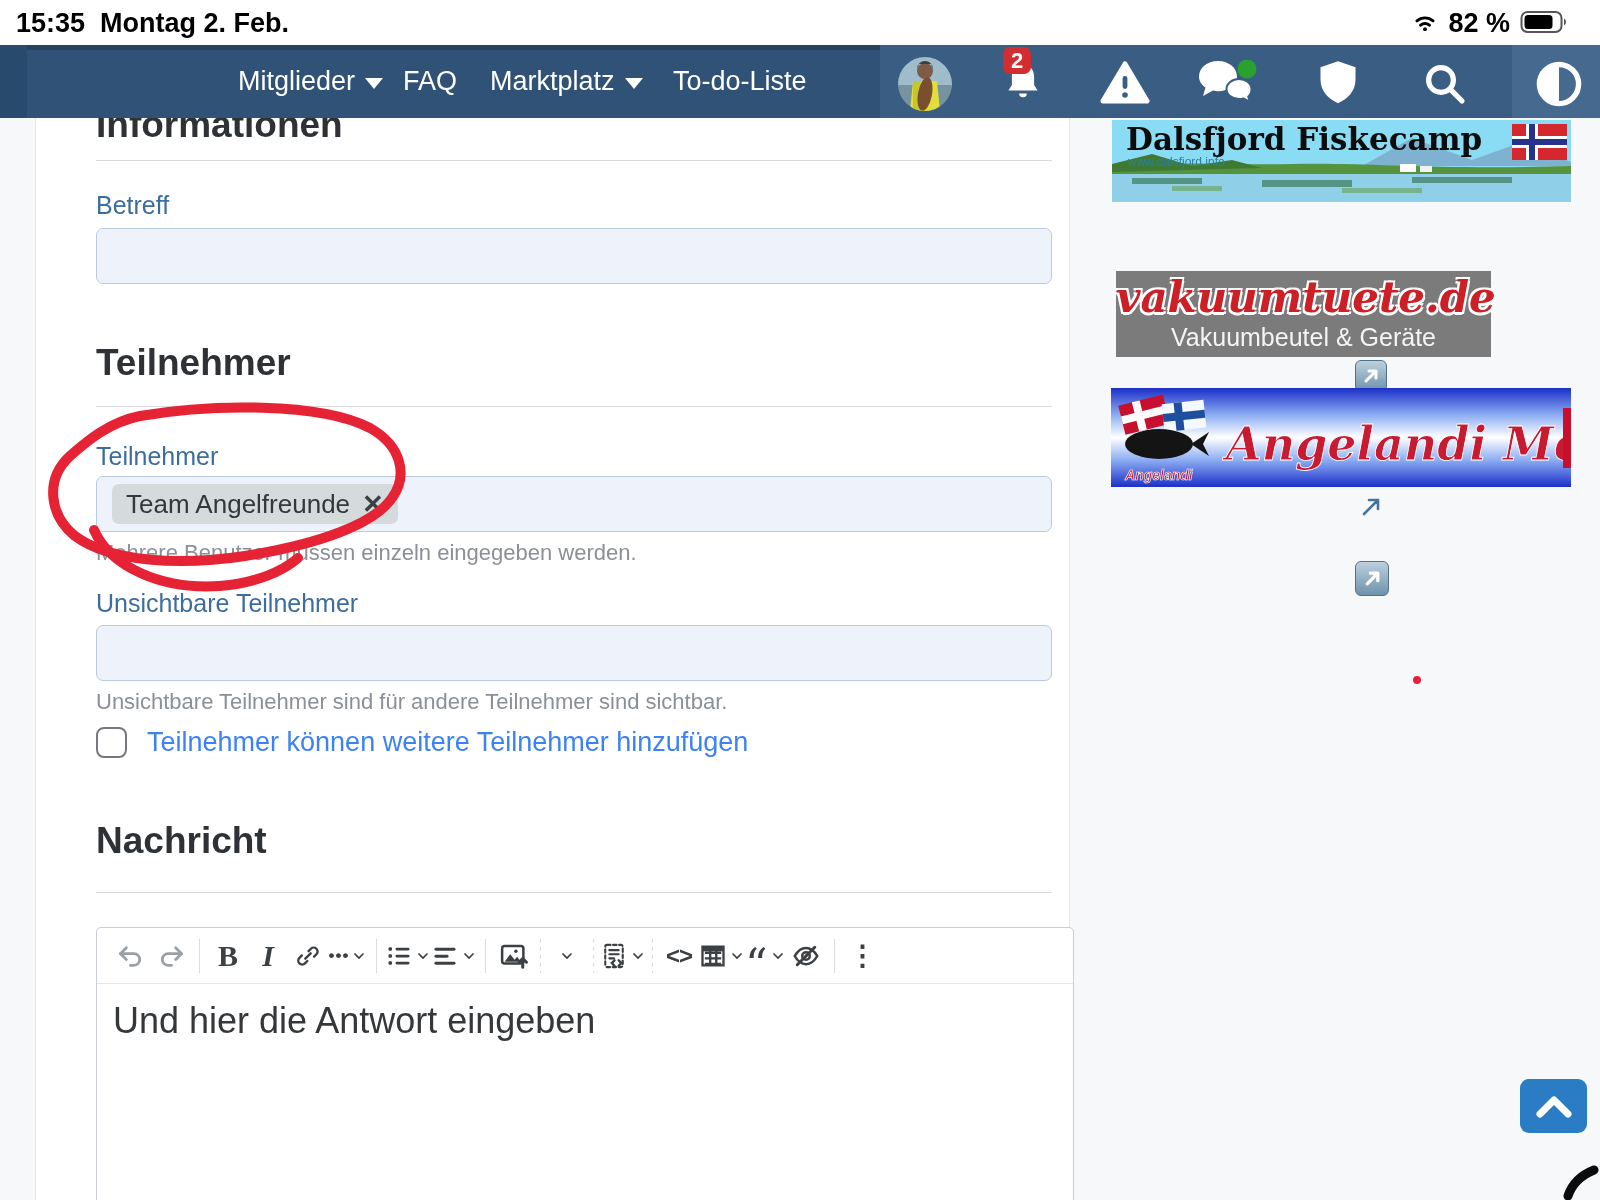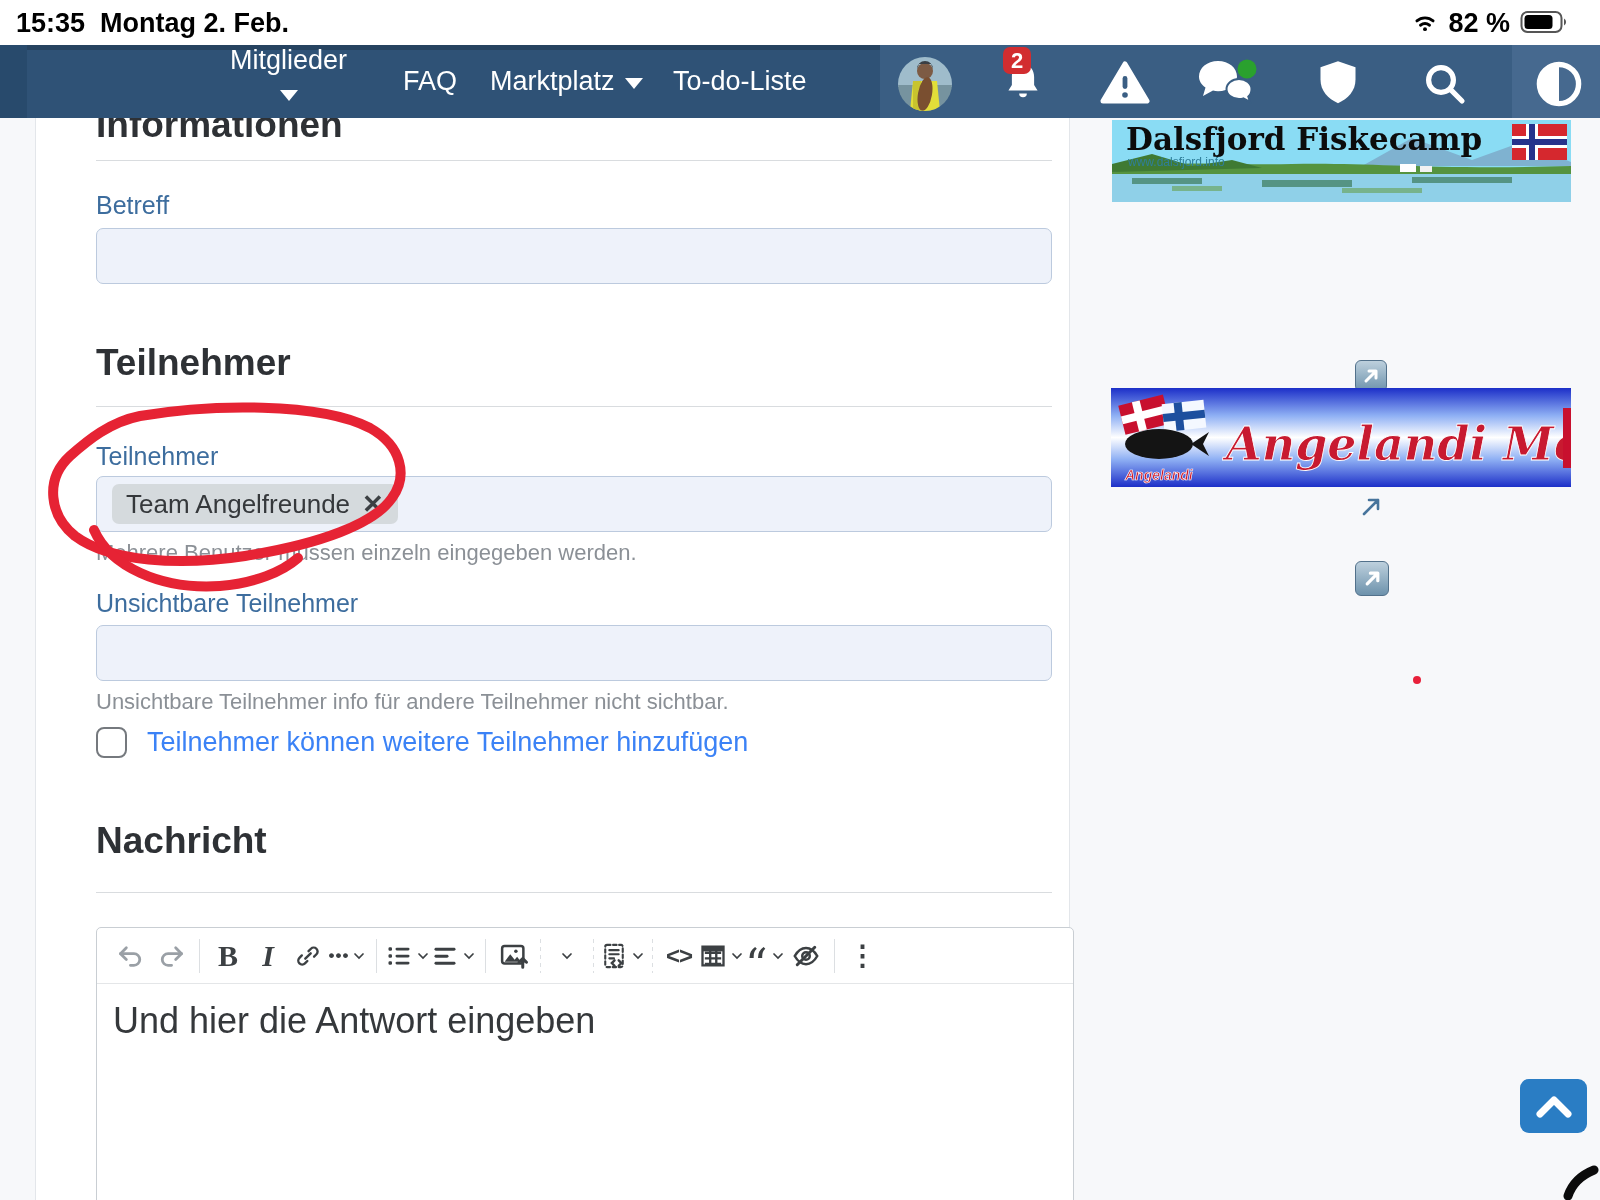--- a/index.html
+++ b/index.html
@@ -103,21 +103,21 @@
   <div class="field" style="top:424px;height:54px;">
     <div class="tag" style="left:15px;top:7px;">
       <span>Team Angelfreunde</span>
       <span class="x">✕</span>
     </div>
   </div>
   <div class="helper" style="top:488px;">Mehrere Benutzer müssen einzeln eingegeben werden.</div>
 
   <div class="fieldlabel" style="top:537px;">Unsichtbare Teilnehmer</div>
   <div class="field" style="top:573px;height:54px;"></div>
-  <div class="helper" style="top:637px;">Unsichtbare Teilnehmer info für andere Teilnehmer nicht sichtbar.</div>
+  <div class="helper" style="top:637px;">Unsichtbare Teilnehmer sind für andere Teilnehmer sind sichtbar.</div>
 
   <div id="checkboxrow">
     <div id="checkbox"></div>
     <span>Teilnehmer können weitere Teilnehmer hinzufügen</span>
   </div>
 
   <div class="h2" style="top:768px;">Nachricht</div>
   <div class="divider" style="top:840px;"></div>
 
   <div id="editor">
@@ -253,20 +253,24 @@
       <rect x="400" y="4" width="55" height="36" fill="#d5282e"></rect>
       <rect x="414" y="4" width="12" height="36" fill="#ffffff"></rect>
       <rect x="400" y="16" width="55" height="12" fill="#ffffff"></rect>
       <rect x="417" y="4" width="6" height="36" fill="#26338c"></rect>
       <rect x="400" y="19" width="55" height="6" fill="#26338c"></rect>
     </g>
   </svg>
 </div>
 
 <div id="ad-vakuum" class="abs">
+  <div class="gray">
+    <div class="script">vakuumtuete.de</div>
+    <div class="sub">Vakuumbeutel &amp; Geräte</div>
+  </div>
 </div>
 
 <div class="extlink-box" style="left:1355px;top:360px;">
   <svg width="16" height="16" viewBox="0 0 16 16" fill="none" stroke="#ffffff" stroke-width="3" stroke-linecap="round" stroke-linejoin="round">
       <path d="M3 13 L13 3 M6 3 h7 v7"></path>
     </svg>
 </div>
 
 <div class="abs" style="left:1111px;top:388px;width:460px;height:99px;cursor:pointer;">
   <svg width="460" height="99" viewBox="0 0 460 99">
@@ -323,21 +327,21 @@
 <svg class="abs" style="left:1562px;top:1162px;" width="38" height="38" viewBox="0 0 38 38">
   <path d="M6 34 Q 12 16, 32 8" fill="none" stroke="#0b0b0b" stroke-width="9" stroke-linecap="round"></path>
 </svg>
 
 <div id="nav" class="abs">
   <div class="topedge abs"></div>
   <div class="leftstrip abs"></div>
   <div class="userpanel abs"></div>
   <div class="rightpanel abs"></div>
 
-  <div class="navitem abs" style="left:230px;flex-direction:column;">
+  <div class="navitem abs" style="left:238px;">
     <span>Mitglieder</span>
     <span class="caret"></span>
   </div>
   <div class="navitem abs" style="left:403px;">
     <span>FAQ</span>
   </div>
   <div class="navitem abs" style="left:490px;">
     <span>Marktplatz</span>
     <span class="caret"></span>
   </div>

